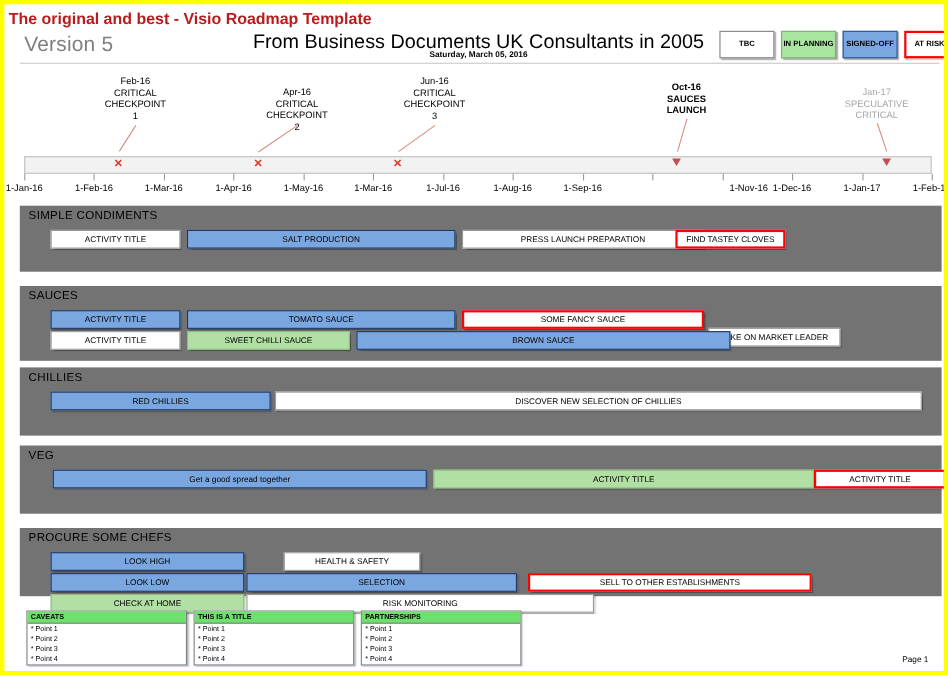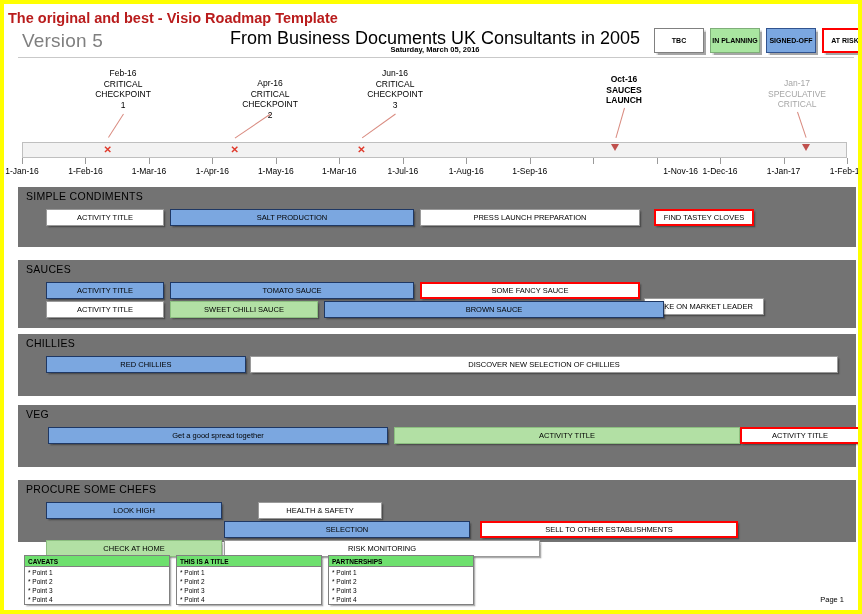--- a/index.html
+++ b/index.html
@@ -217,21 +217,21 @@
           <div class="ms-arrow" style="left: 797.75px; top: 84px;"></div>
         </div>
     </div>
 
     <div id="lane-host">
         <div class="lane" style="top: 183px; height: 60px;">
           <div class="lane-title">SIMPLE CONDIMENTS</div>
           <div class="bar b-white" style="left: 28px; width: 118px; top: 22px;">ACTIVITY TITLE</div>
           <div class="bar b-blue" style="left: 152px; width: 244px; top: 22px;">SALT PRODUCTION</div>
           <div class="bar b-white" style="left: 402px; width: 220px; top: 22px;">PRESS LAUNCH PREPARATION</div>
-          <div class="bar b-risk" style="left: 636px; width: 100px; top: 22px;">FIND TASTEY CLOVES</div>
+          <div class="bar b-risk" style="left: 596px; width: 100px; top: 22px;">FIND TASTEY CLOVES</div>
         </div>
         <div class="lane" style="top: 256px; height: 68px;">
           <div class="lane-title">SAUCES</div>
           <div class="bar b-blue" style="left: 28px; width: 118px; top: 22px;">ACTIVITY TITLE</div>
           <div class="bar b-blue" style="left: 152px; width: 244px; top: 22px; text-align: right;">TOMATO SAUCE</div>
           <div class="bar b-risk" style="left: 402px; width: 220px; top: 22px;">SOME FANCY SAUCE</div>
           <div class="bar b-white" style="left: 626px; width: 120px; top: 38px;">TAKE ON MARKET LEADER</div>
           <div class="bar b-white" style="left: 28px; width: 118px; top: 41px;">ACTIVITY TITLE</div>
           <div class="bar b-green" style="left: 152px; width: 148px; top: 41px;">SWEET CHILLI SAUCE</div>
           <div class="bar b-blue" style="left: 306px; width: 340px; top: 41px;">BROWN SAUCE</div>
@@ -244,20 +244,21 @@
         <div class="lane" style="top: 401px; height: 62px;">
           <div class="lane-title">VEG</div>
           <div class="bar b-blue" style="left: 30px; width: 340px; top: 22px;">Get a good spread together</div>
           <div class="bar b-green" style="left: 376px; width: 346px; top: 22px;">ACTIVITY TITLE</div>
           <div class="bar b-risk" style="left: 722px; width: 120px; top: 22px;">ACTIVITY TITLE</div>
         </div>
         <div class="lane" style="top: 476px; height: 62px;">
           <div class="lane-title">PROCURE SOME CHEFS</div>
           <div class="bar b-blue" style="left: 28px; width: 176px; top: 22px;">LOOK HIGH</div>
           <div class="bar b-white" style="left: 240px; width: 124px; top: 22px;">HEALTH &amp; SAFETY</div>
+          <div class="bar b-blue" style="left: 28px; width: 176px; top: 41px;">LOOK LOW</div>
           <div class="bar b-blue" style="left: 206px; width: 246px; top: 41px;">SELECTION</div>
           <div class="bar b-risk" style="left: 462px; width: 258px; top: 41px;">SELL TO OTHER ESTABLISHMENTS</div>
           <div class="bar b-green" style="left: 28px; width: 176px; top: 60px;">CHECK AT HOME</div>
           <div class="bar b-white" style="left: 206px; width: 316px; top: 60px;">RISK MONITORING</div>
         </div>
       </div>
 
     <div id="note-host">
         <div class="note" style="left: 16px; top: 551px;">
           <div class="note-hd">CAVEATS</div>

